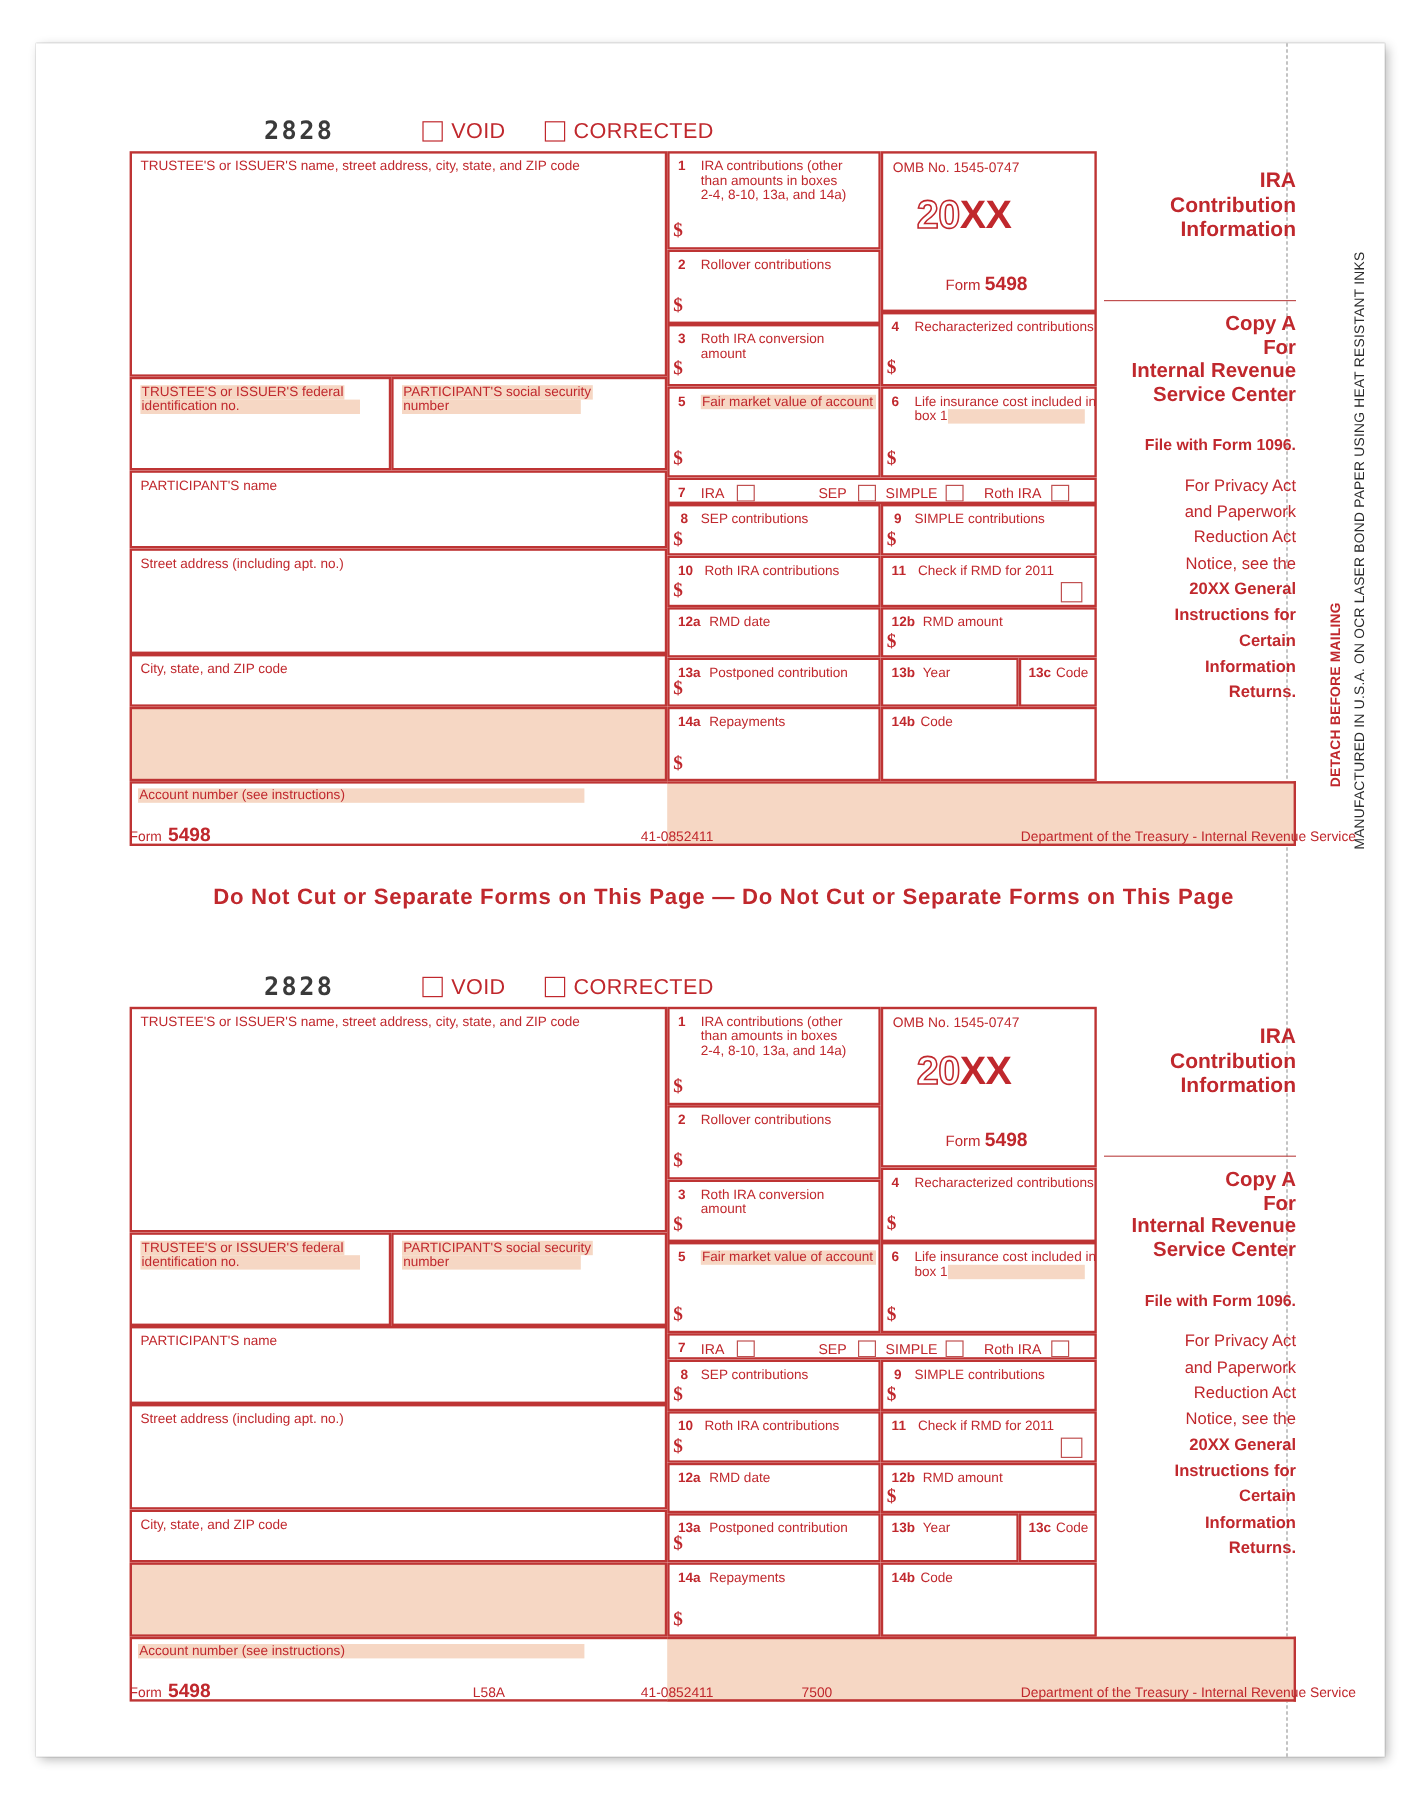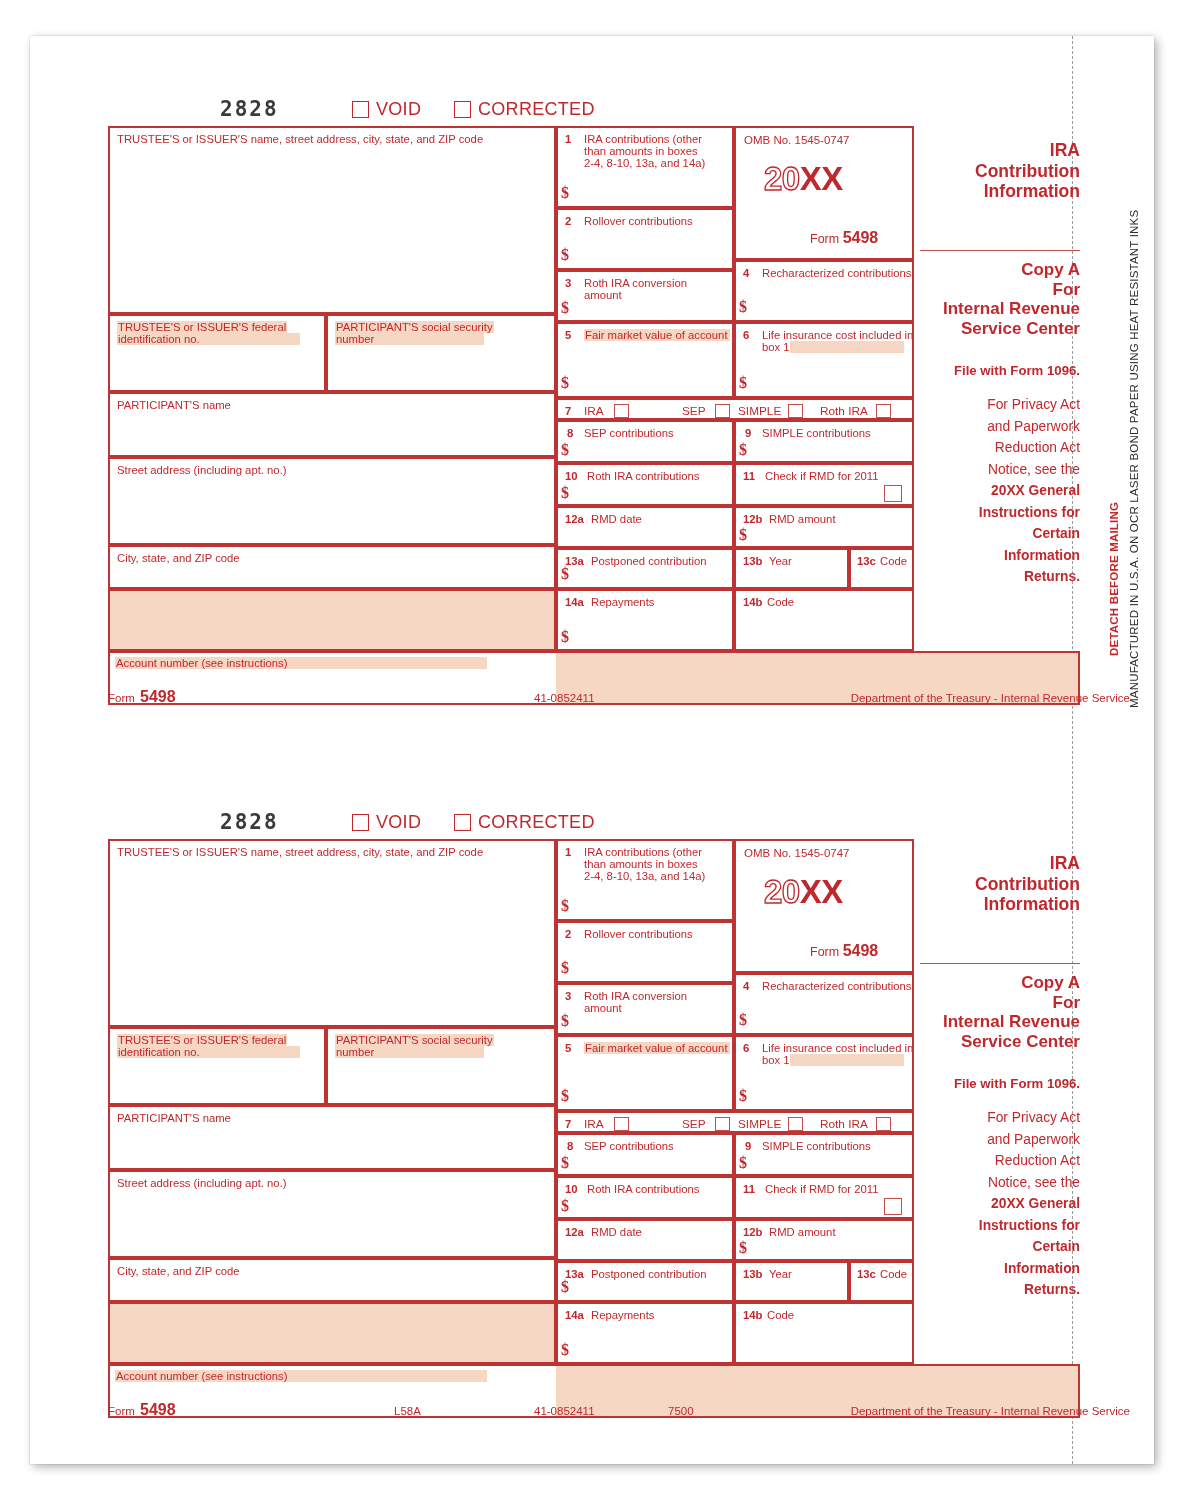--- a/index.html
+++ b/index.html
@@ -110,21 +110,21 @@
     font-size:33px; font-weight:bold;
     font-family:"Liberation Sans", sans-serif;
     letter-spacing:-.5px;
   }
   .yr .hollow {
     color:transparent;
     -webkit-text-stroke:1.3px #C0282D;
     text-shadow:0 0 0 transparent;
   }
   .yr .solid { color:#C0282D; }
-  .formline { font-size:12.5px;margin-left:22px; }
+  .formline { font-size:12.5px; }
   .formline b { font-size:16px; font-weight:bold; }
 
   
   .b7box {
     position:absolute; top:4px;
     width:15px; height:14px;
     border:1.3px solid #C05050; background:#fff;
   }
   .b7lbl { position:absolute; top:4px; font-size:11.8px; color:#C0282D; }
 
@@ -376,20 +376,21 @@
     </div>
 
     <div class="footer" style="position:relative; margin-top:6px;">
       <div class="ft" style="left:0; top:2px;">Form</div>
       <div class="ft big" style="left:32px; top:-2px;">5498</div>
       <div class="ft" style="left:426px; top:2px;">41-0852411</div>
       <div class="ft" style="right:0; top:2px;">Department of the Treasury - Internal Revenue Service</div>
     </div>
   </div>
 
+  <div id="donotcut" style="top:700px;">Do Not Cut or Separate Forms on This Page   —   Do Not Cut or Separate Forms on This Page</div>
 
   <div class="form-block" id="form-bottom" style="top:745px;">
 
     <div class="hdr-row">
       <div class="ocr-num">2828</div>
       <div class="hdr-box" style="left:322px;"></div>
       <div class="chk-label" style="left:346px;">VOID</div>
       <div class="hdr-box" style="left:424px;"></div>
       <div class="chk-label" style="left:448px;">CORRECTED</div>
     </div>

